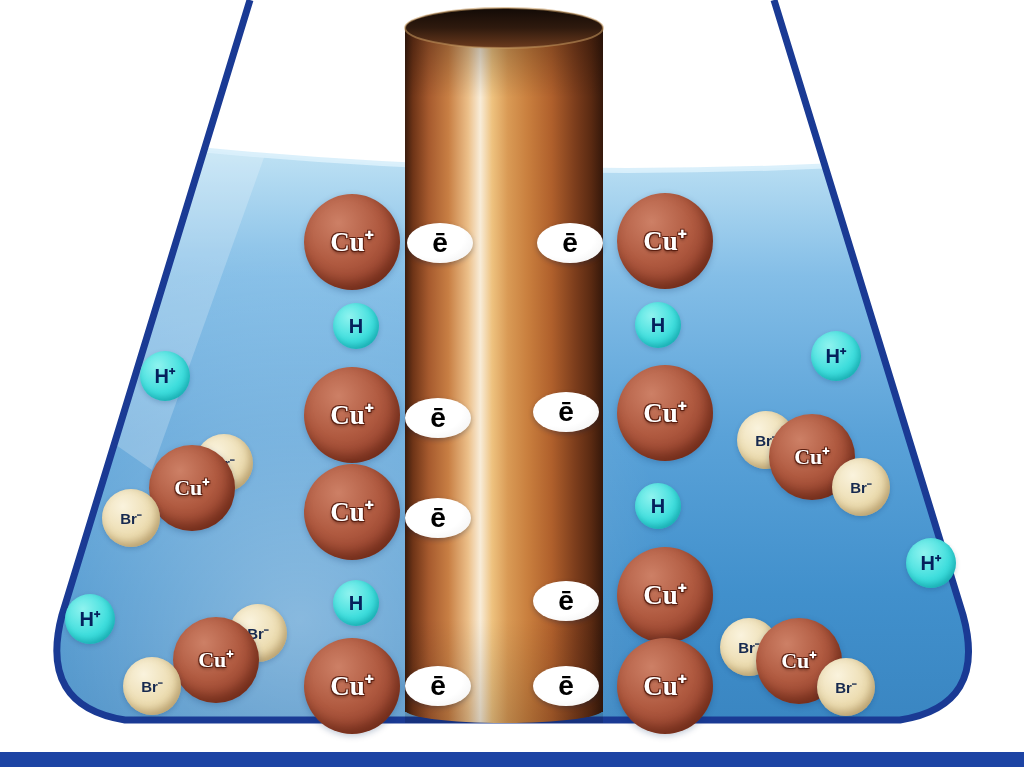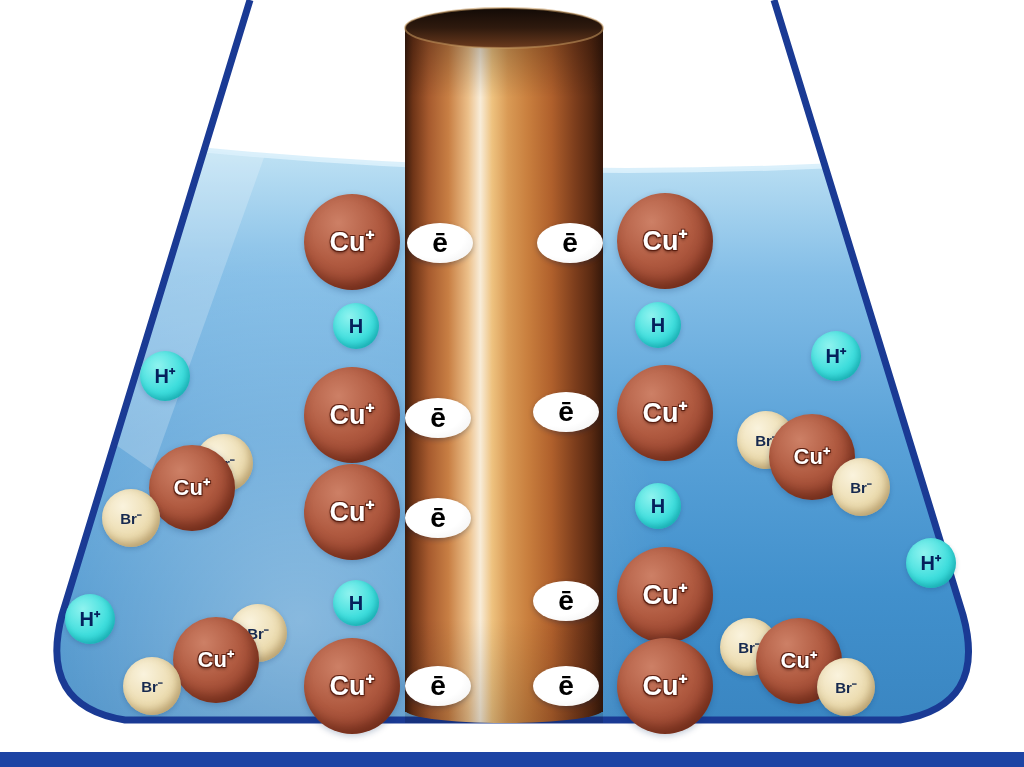--- a/index.html
+++ b/index.html
@@ -20,21 +20,21 @@
     transform:translate(-50%,-50%);
     font-weight:bold;
     user-select:none;
     line-height:1;
   }
   .cu {
     width:96px; height:96px;
     background:radial-gradient(circle at 36% 30%, #cd8066 0%, #b05a40 45%, #97432e 75%, #7c3422 100%);
     box-shadow: inset -5px -7px 12px rgba(80,25,10,.5), 0 2px 6px rgba(0,40,90,.25);
     color:#ffffff;
-    font-family:Liberation Sans, sans-serif;
+    font-family:Liberation Serif, serif;
     font-size:27px;
     text-shadow:-1px -1px 0 rgba(90,30,15,.9), 1px -1px 0 rgba(90,30,15,.9),
                 -1px 1px 0 rgba(90,30,15,.9), 1px 1px 0 rgba(90,30,15,.9),
                 0 2px 3px rgba(60,20,10,.7);
   }
   .cu.sm { width:86px; height:86px; font-size:22px; }
   .br {
     width:58px; height:58px;
     background:radial-gradient(circle at 36% 30%, #faf3dd 0%, #ecdcb0 55%, #d2b987 100%);
     box-shadow: inset -3px -4px 8px rgba(140,110,60,.45), 0 2px 5px rgba(0,40,90,.2);

